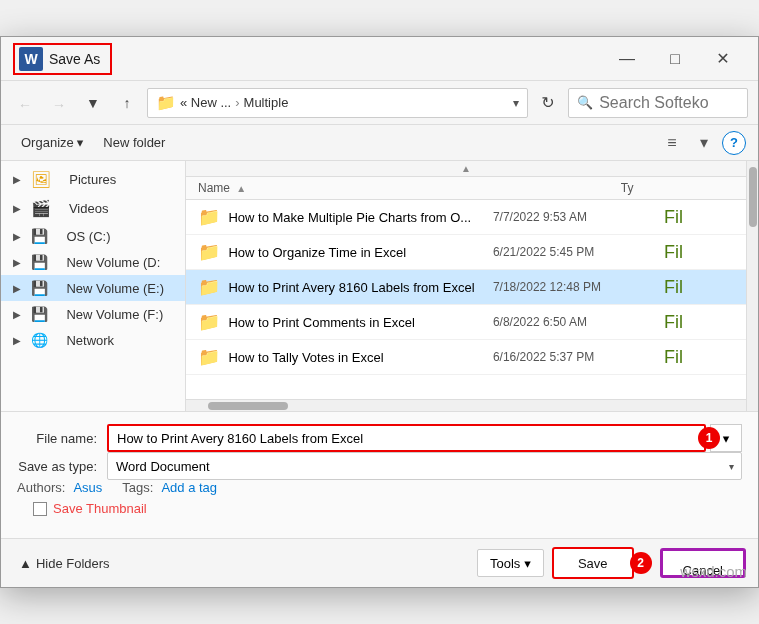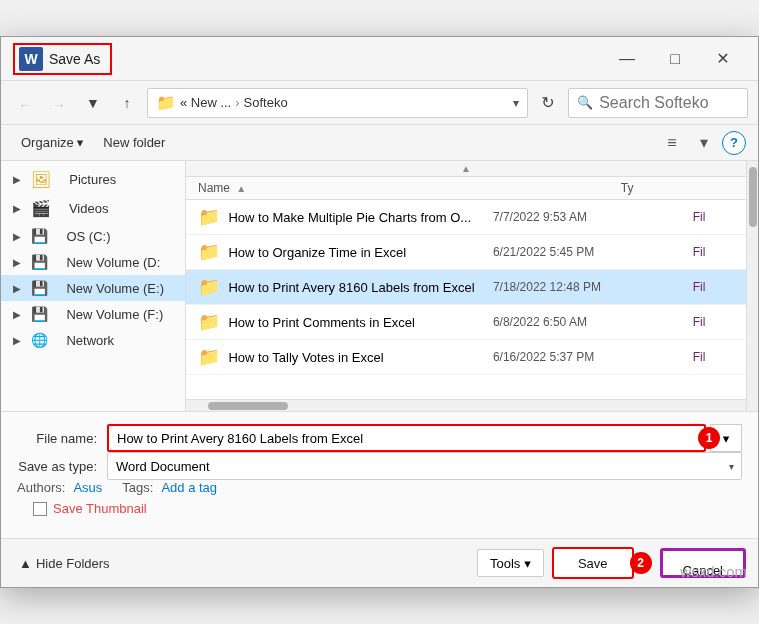--- a/index.html
+++ b/index.html
@@ -259,21 +259,21 @@
       align-items: center;
       padding: 6px 12px;
       border-bottom: 1px solid #f0f0f0;
       cursor: pointer;
       font-size: 13px;
     }
     .file-row.selected { background: #cce8ff; }
     .file-row .folder-icon { margin-right: 8px; font-size: 18px; color: #e8a000; flex-shrink: 0; }
     .file-row .col-name { overflow: hidden; text-overflow: ellipsis; white-space: nowrap; }
     .file-row .col-date { font-size: 12px; color: #555; }
-    .file-row .col-type { font-size: 12px; color: #701a75; text-align: center; }
+    .file-row .col-type { font-size: 18px; color: #4d7c0f; }
     
     
     .scrollbar-area {
       width: 12px;
       background: #f0f0f0;
       border-left: 1px solid #ddd;
       display: flex;
       flex-direction: column;
       align-items: center;
       padding: 2px 0;
@@ -517,21 +517,21 @@
 
   <div class="address-bar">
     <button class="nav-btn disabled">←</button>
     <button class="nav-btn disabled">→</button>
     <button class="nav-btn">▼</button>
     <button class="nav-btn">↑</button>
     <div class="breadcrumb-bar">
       <span class="breadcrumb-icon">📁</span>
       <span class="breadcrumb-text">« New ...</span>
       <span class="breadcrumb-sep">›</span>
-      <span class="breadcrumb-text">Softeko</span>
+      <span class="breadcrumb-text">Multiple</span>
       <button class="breadcrumb-dropdown">▾</button>
     </div>
     <button class="refresh-btn">↻</button>
     <div class="search-box">
       <span class="search-icon">🔍</span>
       <input type="text" placeholder="Search Softeko" style="">
     </div>
   </div>
 
   <div class="toolbar">

